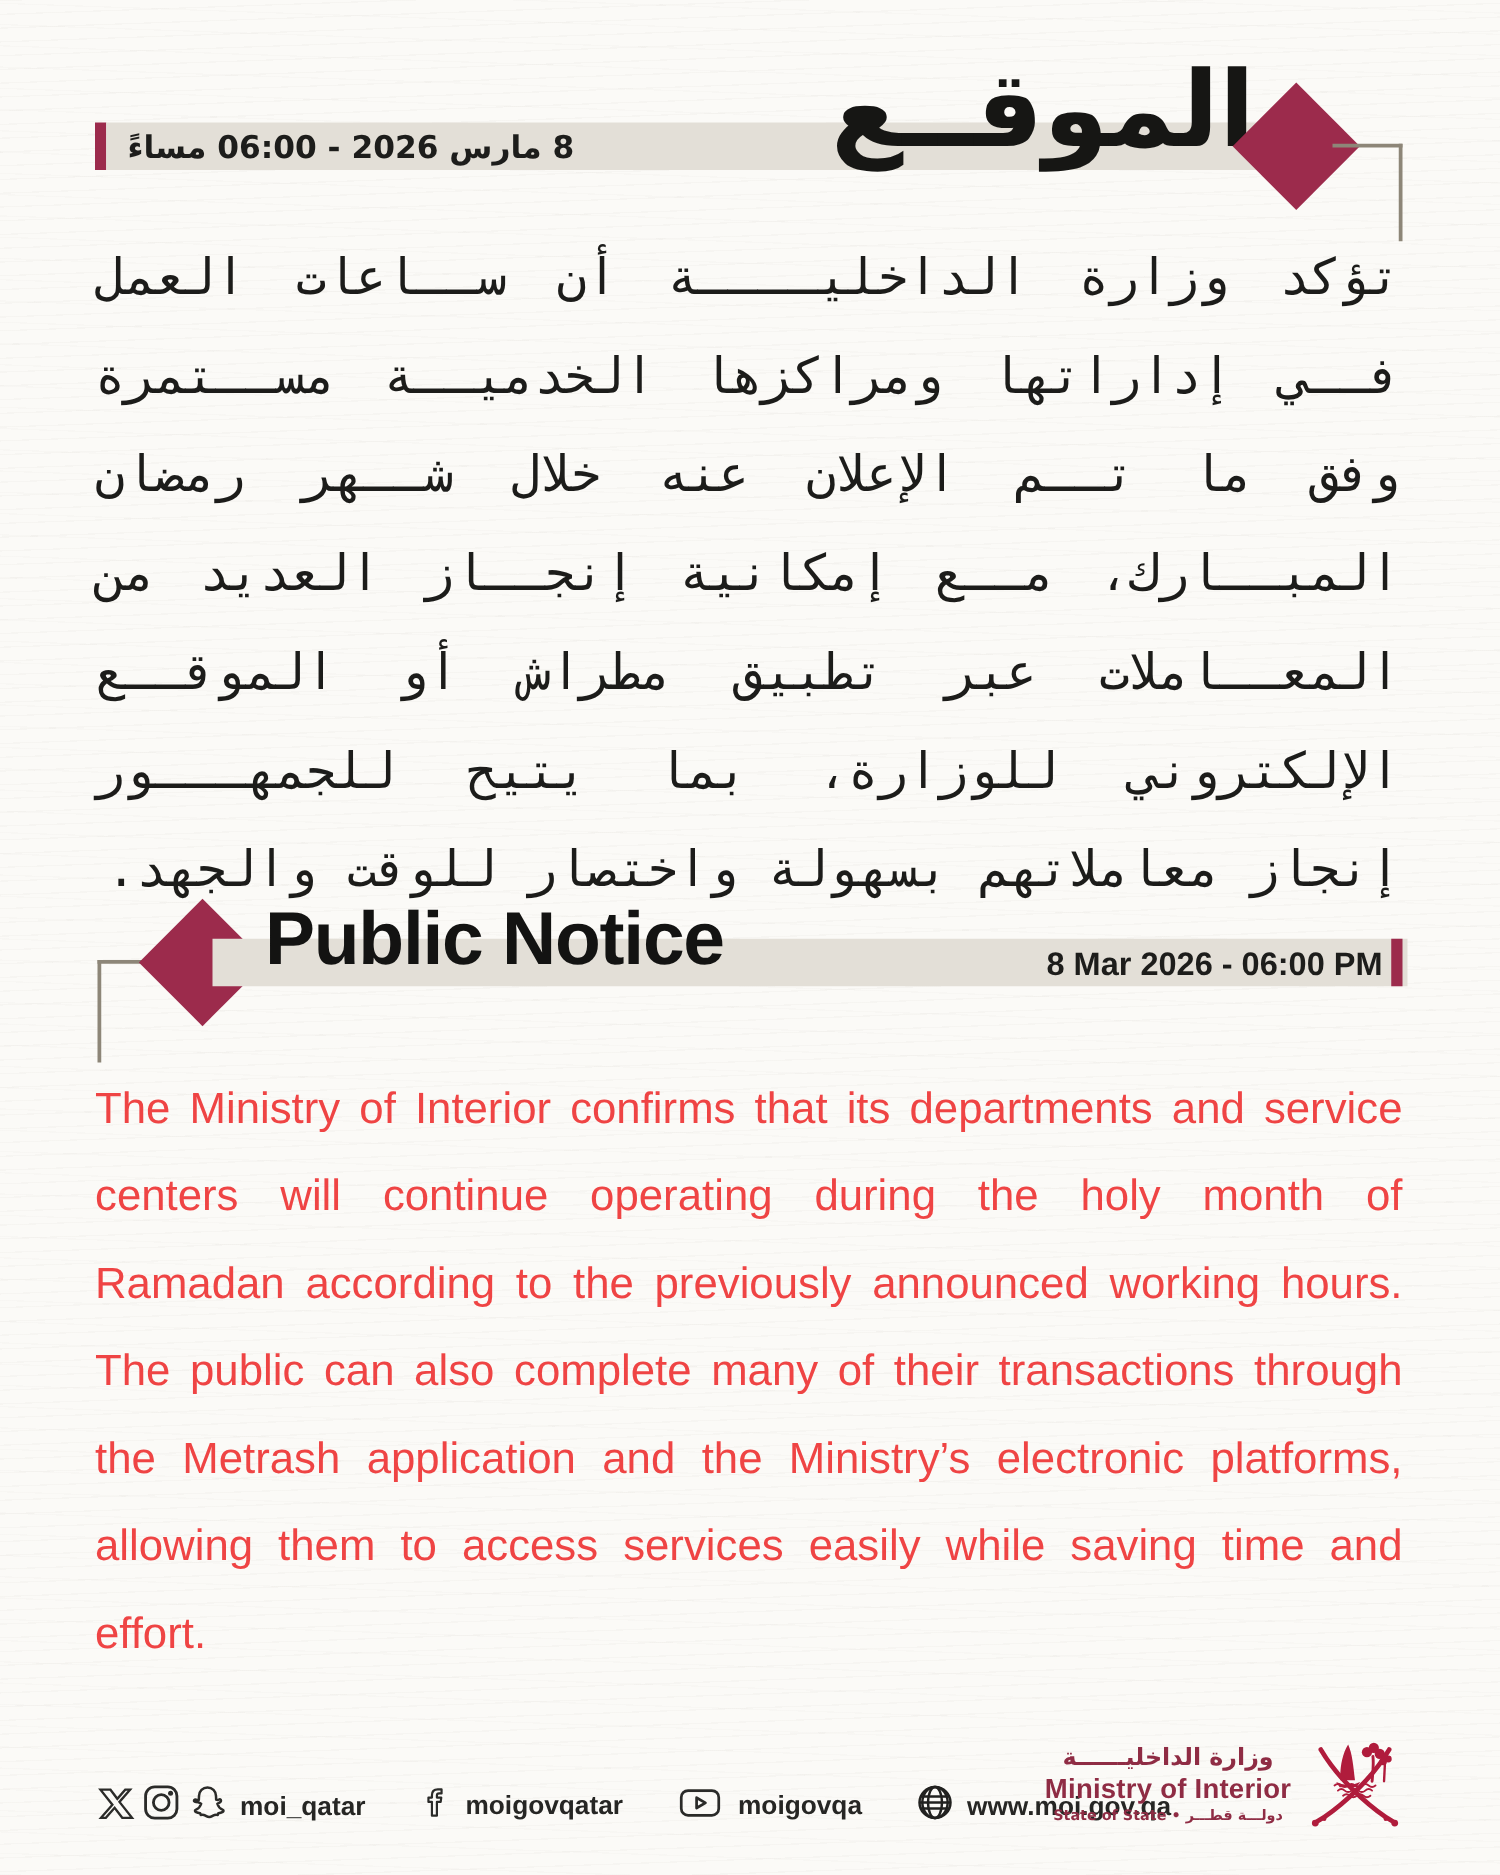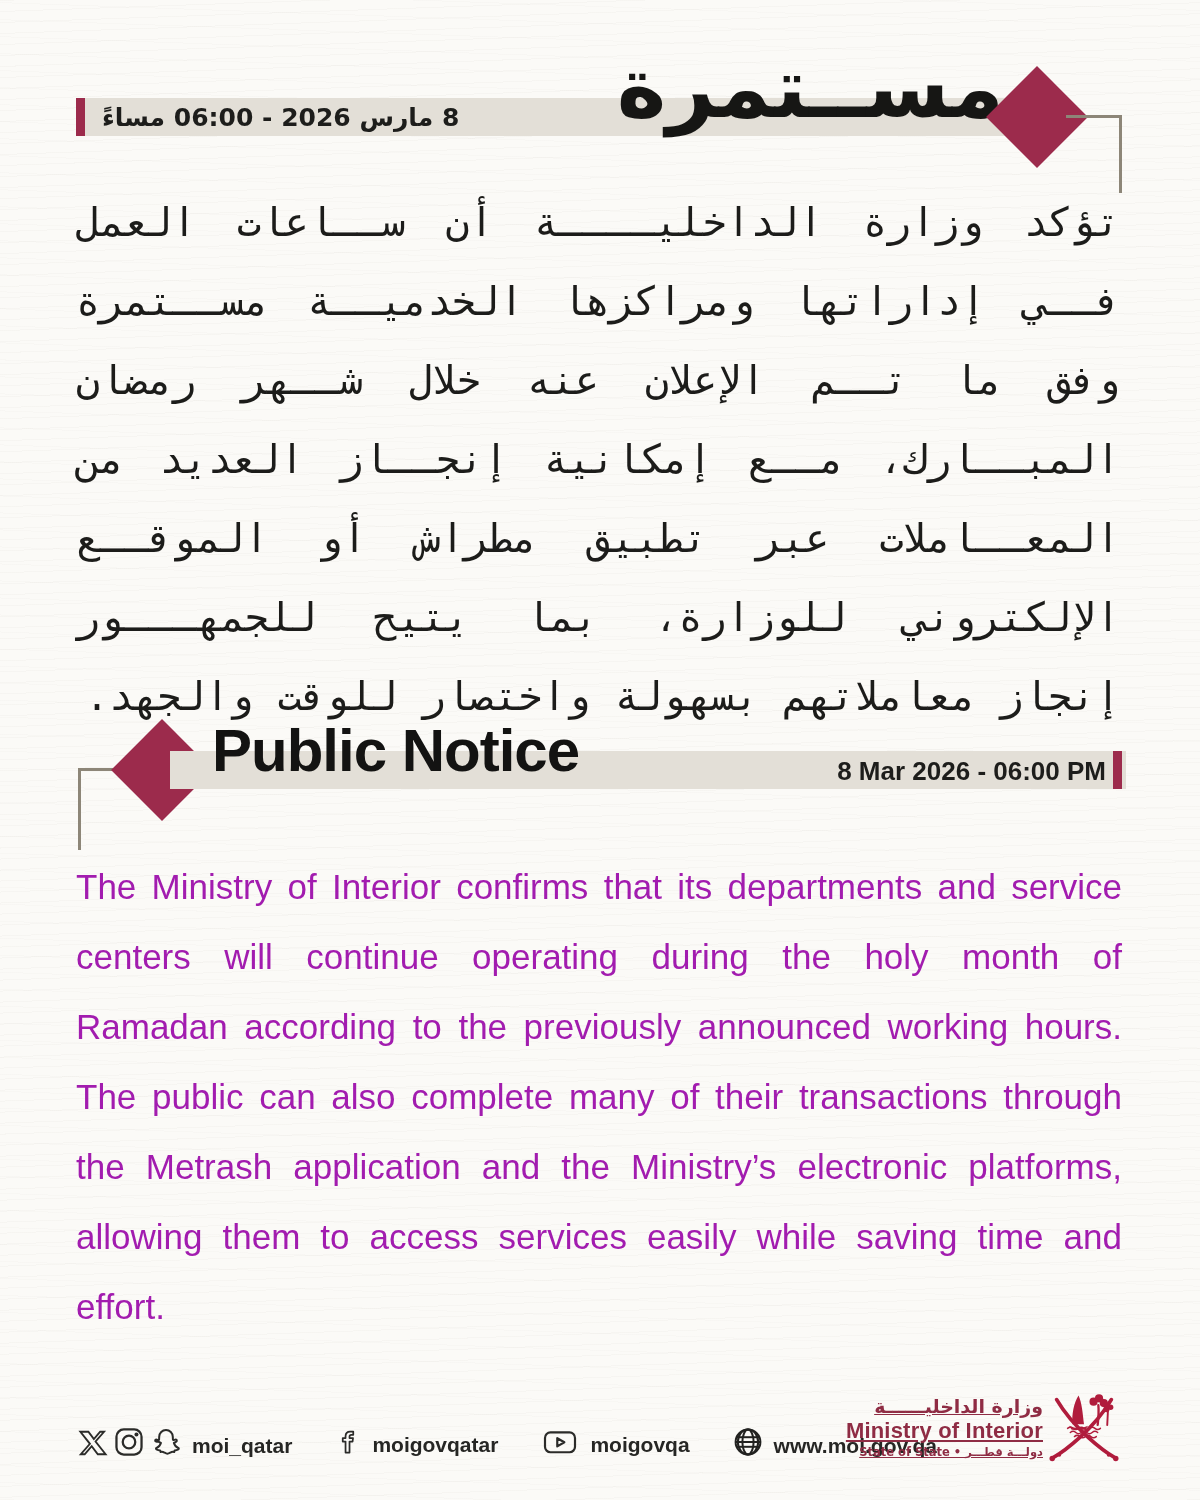--- a/index.html
+++ b/index.html
@@ -39,43 +39,43 @@
   .en-corner-v{left:78px;top:768px;width:3px;height:82px;}
   .en-diamond{left:126px;top:734px;}
   .en-bar{left:170px;top:751px;width:956px;height:38px;}
   .en-title{left:212px;top:716px;font-size:60px;font-weight:700;letter-spacing:-1px;color:#131312;}
   .en-date{right:94px;top:751px;height:21px;line-height:40px;font-size:26px;font-weight:700;}
   .en-tick{left:1113px;top:751px;width:9px;height:38px;}
 
   
   .en-body{left:76px;top:852px;width:1046px;margin:0;
            text-align:justify;text-align-last:left;
-           font-size:35px;line-height:70px;word-spacing:4px;color:#a21caf;}
+           font-size:35px;line-height:70px;word-spacing:4px;color:#ef4444;}
 
   
   .social{left:78px;top:1421px;display:flex;align-items:center;height:42px;}
   .social .lbl{font-size:21px;font-weight:700;color:#262624;margin-left:10px;white-space:nowrap;}
   .social .grp{display:flex;align-items:flex-end;margin-right:42px;}
   .social svg{display:block;}
   .icon{display:flex;align-items:center;}
   .icon + .icon{margin-left:5px;}
 
   .logo{right:75px;top:1388px;display:flex;align-items:center;}
-  .logo-text{text-align:right;color:var(--logo-text,#8f2c44);text-decoration:underline;}
+  .logo-text{text-align:center;margin-right:10px;color:var(--logo-text,#8f2c44);}
   .logo-ar{font-family:"DejaVu Sans",sans-serif;direction:rtl;font-size:19px;font-weight:700;line-height:24px;}
   .logo-en{font-size:22px;font-weight:700;line-height:26px;letter-spacing:.2px;}
   .logo-sub{font-size:11.5px;font-weight:700;line-height:16px;font-family:"DejaVu Sans",sans-serif;}
 </style>
 </head>
 <body>
 
 <div class="abs tick ar-tick"></div>
 <div class="abs bar ar-bar"></div>
 <div class="abs ar-date">8 مارس 2026 - 06:00 مساءً</div>
-<div class="abs ar-title">مســتمرة</div>
+<div class="abs ar-title">الموقــع</div>
 <div class="abs diamond ar-diamond"></div>
 <div class="abs cline ar-corner-h"></div>
 <div class="abs cline ar-corner-v"></div>
 
 <p class="abs ar-body" lang="ar" dir="rtl">تؤكد وزارة الداخليــــة أن ســاعات العمل فــي إداراتها ومراكزها الخدميــة مســتمرة وفق ما تــم الإعلان عنه خلال شــهر رمضان المبــارك، مــع إمكانية إنجــاز العديد من المعــاملات عبر تطبيق مطراش أو الموقــع الإلكتروني للوزارة، بما يتيح للجمهـــور إنجاز معاملاتهم بسهولة واختصار للوقت والجهد.</p>
 
 <div class="abs cline en-corner-h"></div>
 <div class="abs cline en-corner-v"></div>
 <div class="abs diamond en-diamond"></div>
 <div class="abs bar en-bar"></div>

